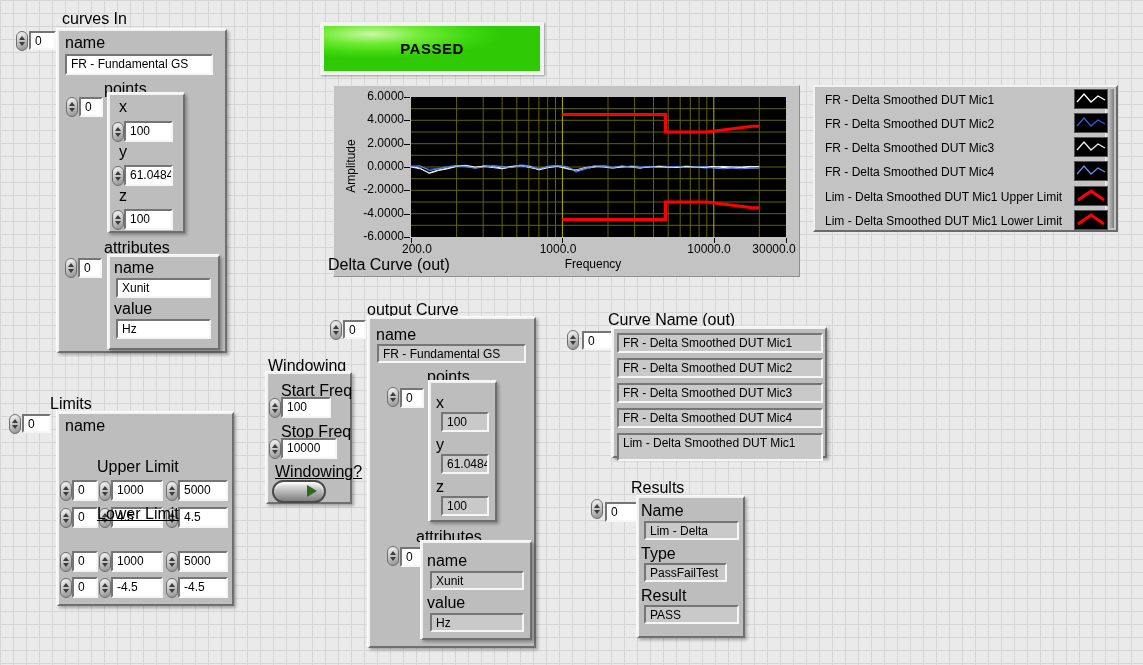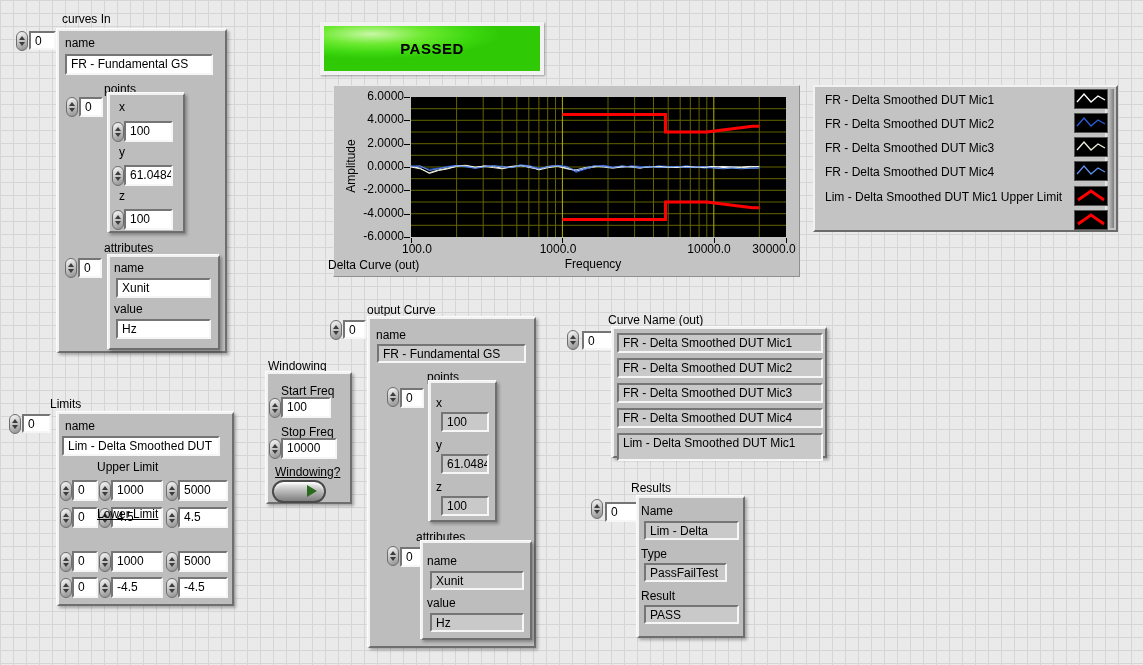--- a/index.html
+++ b/index.html
@@ -4,21 +4,21 @@
 <style>
   html,body{margin:0;padding:0;}
   #screen{
     position:relative;width:1143px;height:665px;overflow:hidden;
     background-color:#eaeaea;
     background-image:linear-gradient(#d5d5d5 1px,transparent 1px),
                      linear-gradient(90deg,#d5d5d5 1px,transparent 1px);
     background-size:13px 13px;
     font-family:"Liberation Sans",sans-serif;
   }
-  .lbl{position:absolute;font-size:12px;color:#000;white-space:nowrap;line-height:14px;}
+  .lbl{position:absolute;font-size:16px;color:#000;white-space:nowrap;line-height:14px;}
   .cl{position:absolute;background:#bdbdbd;border:2px solid;
       border-color:#f2f2f2 #6e6e6e #6e6e6e #f2f2f2;
       box-shadow:2px 2px 3px rgba(0,0,0,.30), -1px -1px 0 #ffffff;box-sizing:border-box;}
   .fw,.fg{position:absolute;border:2px solid;border-color:#757575 #f6f6f6 #f6f6f6 #757575;
       font-size:12px;line-height:15px;padding:1px 2px 0 4px;box-sizing:border-box;
       white-space:nowrap;overflow:hidden;color:#000;}
   .fw{background:#ffffff;}
   .fg{background:#c9c9c9;}
   .spin{position:absolute;width:12px;height:20px;border-radius:6px;
       background:linear-gradient(155deg,#fafafa 0%,#c9c9c9 45%,#8f8f8f 100%);
@@ -165,35 +165,36 @@
       <polyline points="0.0,68.8 9.2,70.0 18.3,72.3 27.5,71.2 36.8,69.4 45.6,68.3 54.8,70.0 64.1,71.2 73.3,69.4 82.4,68.8 91.1,70.0 100.3,70.6 109.6,67.7 118.9,68.8 127.9,71.2 137.5,70.0 146.6,68.3 155.8,69.4 165.0,75.3 174.0,72.3 183.1,69.4 192.5,68.3 201.7,70.0 210.8,70.6 220.0,68.8 229.3,69.4 238.5,70.6 247.6,68.8 256.8,69.4 266.0,70.0 275.3,68.8 284.5,70.0 293.6,71.2 302.8,70.6 312.0,69.4 321.0,70.0 330.3,70.6 339.6,71.2 348.3,70.6" fill="none" stroke="#2e5cd8" stroke-width="1"></polyline>
       <polyline points="0.0,70.0 9.2,71.8 18.3,75.8 27.5,72.9 36.8,71.2 45.6,68.8 54.8,68.3 64.1,70.0 73.3,69.4 82.4,70.6 91.1,71.8 100.3,70.0 109.6,68.8 118.9,69.4 127.9,72.9 137.5,70.6 146.6,69.4 155.8,71.8 165.0,72.9 174.0,70.6 183.1,69.4 192.5,70.0 201.7,71.2 210.8,70.0 220.0,69.4 229.3,70.6 238.5,70.0 247.6,69.4 256.8,70.0 266.0,70.6 275.3,69.4 284.5,70.0 293.6,70.6 302.8,70.0 312.0,69.4 321.0,70.0 330.3,70.6 339.6,70.0 348.3,69.4" fill="none" stroke="#eeeedd" stroke-width="1"></polyline>
       <polyline points="0.0,69.4 9.2,68.8 18.3,73.5 27.5,71.8 36.8,70.0 45.6,68.8 54.8,69.4 64.1,71.2 73.3,70.0 82.4,68.8 91.1,69.4 100.3,70.6 109.6,68.8 118.9,70.0 127.9,71.8 137.5,69.4 146.6,68.8 155.8,70.0 165.0,73.5 174.0,71.2 183.1,68.8 192.5,69.4 201.7,70.6 210.8,68.8 220.0,70.0 229.3,70.6 238.5,69.4 247.6,70.6 256.8,70.0 266.0,69.4 275.3,70.6 284.5,70.0 293.6,69.4 302.8,71.2 312.0,71.8 321.0,71.2 330.3,71.8 339.6,71.2 348.3,71.2" fill="none" stroke="#5f8fe8" stroke-width="1"></polyline>
       <polyline points="151.4,17.5 254.5,17.5 254.5,35.0 295.8,35.0 341.4,29.2 348.3,29.2" fill="none" stroke="#ff0000" stroke-width="3"></polyline>
       <polyline points="151.4,122.5 254.5,122.5 254.5,105.0 295.8,105.0 341.4,110.8 348.3,110.8" fill="none" stroke="#ff0000" stroke-width="3"></polyline>
     </svg>
   <div class="xdash" style="left:411px;top:238px;"></div>
   <div class="xdash" style="left:562px;top:238px;"></div>
   <div class="xdash" style="left:714px;top:238px;"></div>
   <div class="xdash" style="left:786px;top:238px;"></div>
-  <div class="xtick" style="left:393px;top:243px;width:48px;">100.0</div>
+  <div class="xtick" style="left:393px;top:243px;width:48px;">200.0</div>
   <div class="xtick" style="left:534px;top:243px;width:48px;">1000.0</div>
   <div class="xtick" style="left:681px;top:243px;width:56px;">10000.0</div>
   <div class="xtick" style="left:746px;top:243px;width:56px;">30000.0</div>
   <div class="lbl" style="left:328px;top:258px;">Delta Curve (out)</div>
   <div class="xtick" style="left:543px;top:258px;width:100px;">Frequency</div>
 
   <div class="legend-panel">
     <div class="legend-strip"></div>
   </div>
   <div class="legend-text" style="left:825px;top:91px;">FR - Delta Smoothed DUT Mic1</div>
   <div class="legend-text" style="left:825px;top:115px;">FR - Delta Smoothed DUT Mic2</div>
   <div class="legend-text" style="left:825px;top:139px;">FR - Delta Smoothed DUT Mic3</div>
   <div class="legend-text" style="left:825px;top:163px;">FR - Delta Smoothed DUT Mic4</div>
   <div class="legend-text" style="left:825px;top:188px;">Lim - Delta Smoothed DUT Mic1 Upper Limit</div>
+  <div class="legend-text" style="left:825px;top:212px;">Lim - Delta Smoothed DUT Mic1 Lower Limit</div>
   <div class="legend-swatch" style="left:1074px;top:89px;"><svg class="swsvg" width="32" height="18" viewBox="0 0 32 18">
         <polyline points="2,12 9,4 16,12 23,6 30,10" fill="none" stroke="#ffffff" stroke-width="1.4"></polyline>
       </svg></div>
   <div class="legend-swatch" style="left:1074px;top:113px;"><svg class="swsvg" width="32" height="18" viewBox="0 0 32 18">
         <polyline points="2,12 9,4 16,12 23,6 30,10" fill="none" stroke="#2e5cd8" stroke-width="1.4"></polyline>
       </svg></div>
   <div class="legend-swatch" style="left:1074px;top:137px;"><svg class="swsvg" width="32" height="18" viewBox="0 0 32 18">
         <polyline points="2,12 9,4 16,12 23,6 30,10" fill="none" stroke="#eeeedd" stroke-width="1.4"></polyline>
       </svg></div>
   <div class="legend-swatch" style="left:1074px;top:161px;"><svg class="swsvg" width="32" height="18" viewBox="0 0 32 18">
@@ -207,21 +208,20 @@
       </svg></div>
 
   <div class="lbl" style="left:50px;top:397px;">Limits</div>
   <div class="spin" style="left:9px;top:414px;">
       <i class="su"></i>
       <i class="sd"></i>
     </div>
   <div class="fw" style="left:22px;top:414px;width:29px;height:19px;">0</div>
   <div class="cl" style="left:57px;top:412px;width:177px;height:194px;"></div>
   <div class="lbl" style="left:65px;top:419px;">name</div>
-  <div class="fw" style="left:62px;top:436px;width:158px;height:20px;">Lim - Delta Smoothed DUT</div>
   <div class="lbl" style="left:97px;top:460px;">Upper Limit</div>
 
   <div class="spin" style="left:60px;top:481px;">
       <i class="su"></i>
       <i class="sd"></i>
     </div>
   <div class="fw" style="left:72px;top:480px;width:26px;height:21px;">0</div>
   <div class="spin" style="left:99px;top:481px;">
       <i class="su"></i>
       <i class="sd"></i>

